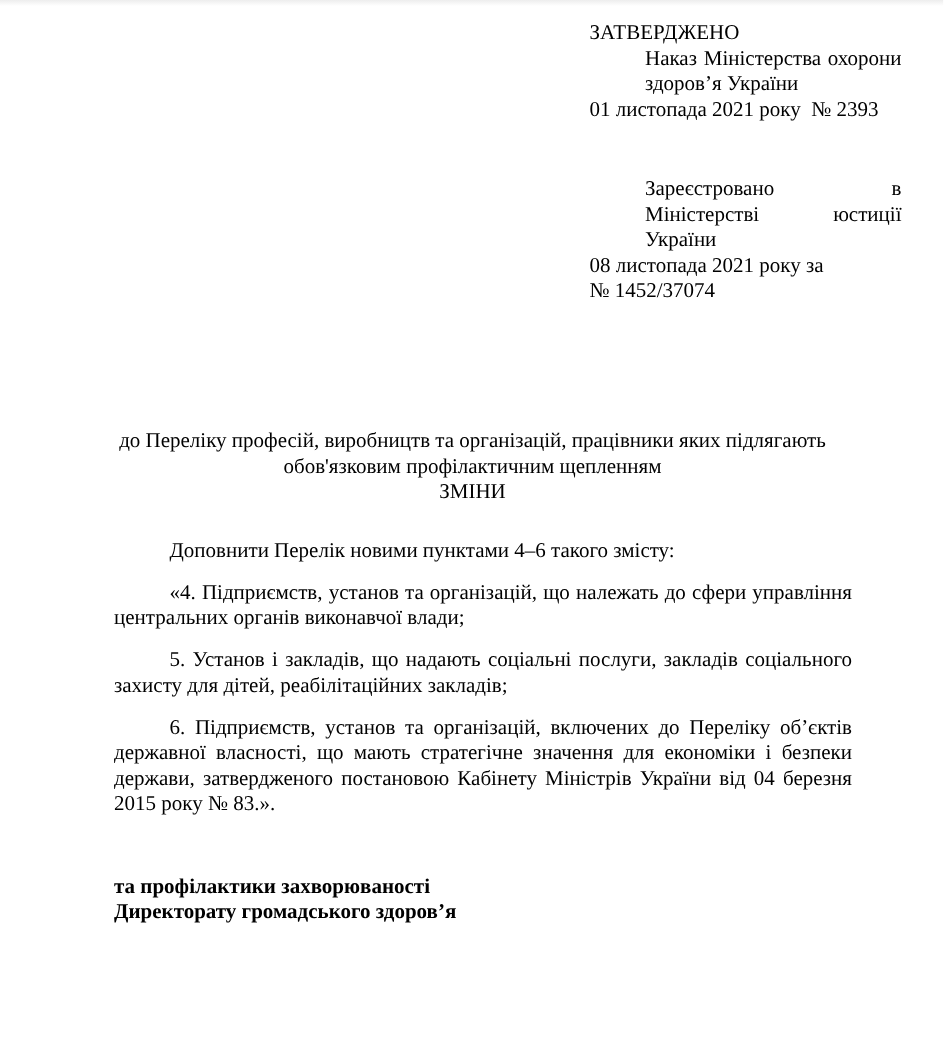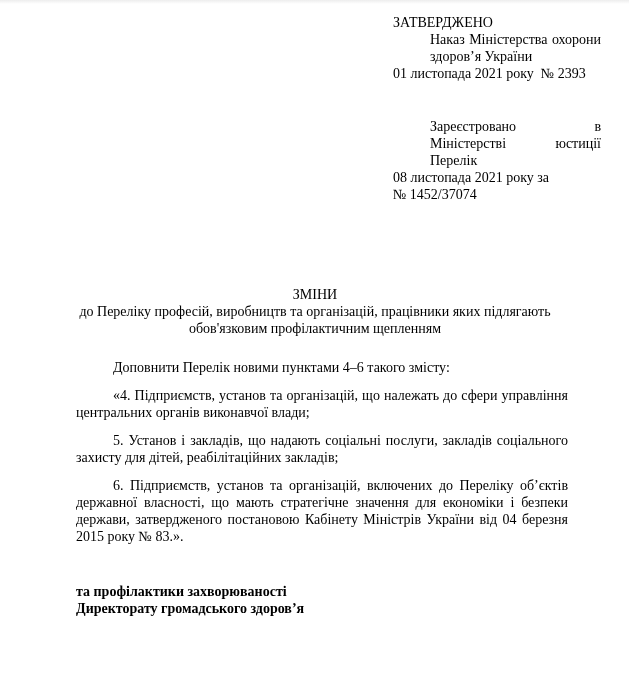--- a/index.html
+++ b/index.html
@@ -70,29 +70,29 @@
 <div class="page">
   <div class="top-edge"></div>
 
   <div class="right-col">
     <div class="approval-block">
       <div>ЗАТВЕРДЖЕНО</div>
       <div class="just">Наказ Міністерства охорони здоров’я України</div>
       <div>01 листопада 2021 року &nbsp;№ 2393</div>
     </div>
     <div class="reg-block">
-      <div class="just">Зареєстровано в Міністерстві юстиції Перелік</div>
+      <div class="just">Зареєстровано в Міністерстві юстиції України</div>
       <div>08 листопада 2021 року за</div>
       <div>№ 1452/37074</div>
     </div>
   </div>
 
   <div class="title-block">
+    <div>до Переліку професій, виробництв та організацій, працівники яких підлягають обов'язковим профілактичним щепленням</div>
     <div>ЗМІНИ</div>
-    <div>до Переліку професій, виробництв та організацій, працівники яких підлягають обов'язковим профілактичним щепленням</div>
   </div>
 
   <div class="body-block">
     <p>Доповнити Перелік новими пунктами 4–6 такого змісту:</p>
     <p>«4. Підприємств, установ та організацій, що належать до сфери управління центральних органів виконавчої влади;</p>
     <p>5. Установ і закладів, що надають соціальні послуги, закладів соціального захисту для дітей, реабілітаційних закладів;</p>
     <p>6. Підприємств, установ та організацій, включених до Переліку об’єктів державної власності, що мають стратегічне значення для економіки і безпеки держави, затвердженого постановою Кабінету Міністрів України від 04 березня 2015 року № 83.».</p>
   </div>
 
   <div class="signature-block">

